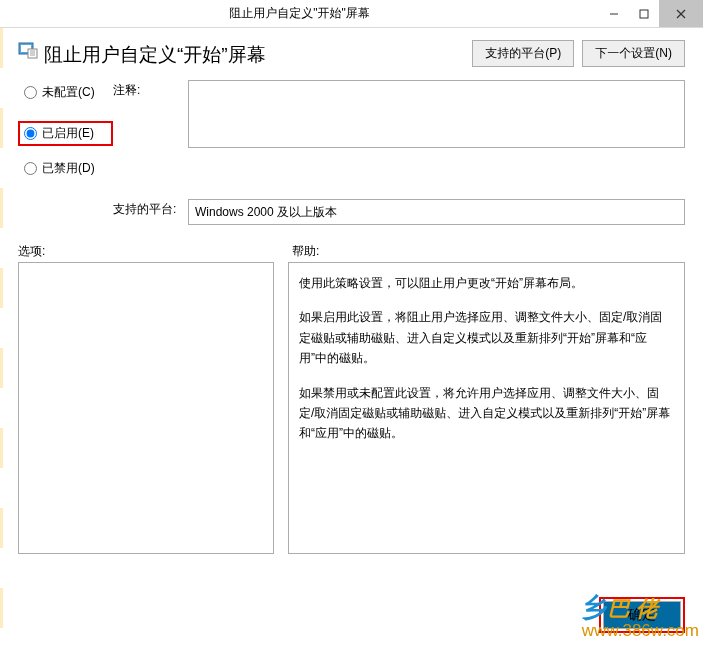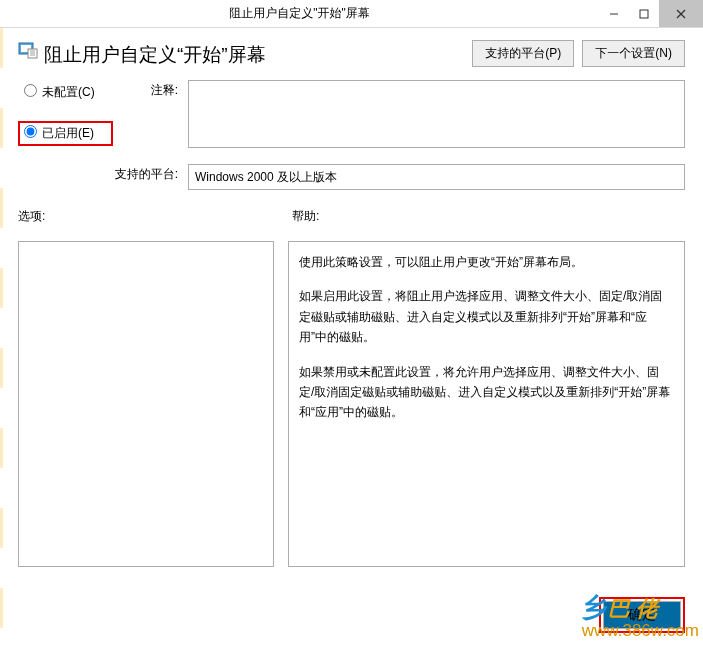--- a/index.html
+++ b/index.html
@@ -12,31 +12,31 @@
 .win-btn svg { width: 10px; height: 10px; }
 .content { padding: 12px 18px 0 18px; position: relative; height: calc(100% - 28px); }
 .header-row { display: flex; align-items: flex-start; margin-bottom: 8px; }
 .policy-icon { width: 20px; height: 20px; margin-right: 6px; flex-shrink: 0; }
 .policy-title { font-size: 19px; padding-top: 2px; flex: 1; }
 .nav-buttons { display: flex; gap: 8px; }
 .nav-btn { background: #efefef; border: 1px solid #acacac; padding: 4px 12px; font-size: 12px; cursor: pointer; min-width: 90px; font-family: inherit; }
 .radio-section { margin-top: 12px; }
 .radio-row { display: flex; align-items: flex-start; margin-bottom: 8px; }
 .radio-col { width: 95px; }
-.radio-item { display: flex; align-items: flex-start; margin-bottom: 10px; cursor: pointer; padding: 2px 4px; }
+.radio-item { display: flex; align-items: center; margin-bottom: 10px; cursor: pointer; padding: 2px 4px; }
 .radio-item input { margin-right: 5px; }
 .radio-item.highlighted { border: 2px solid #e60000; }
 .radio-item:not(.highlighted) { padding: 4px 6px; }
-.label-col { width: 75px; text-align: right; padding-right: 10px; padding-top: 2px; }
+.label-col { width: 75px; padding-right: 10px; padding-top: 2px; }
 .field-col { flex: 1; }
 .comment-box { width: 100%; height: 68px; border: 1px solid #acacac; background: #fff; resize: none; font-family: inherit; font-size: 12px; padding: 4px; }
 .platform-box { width: 100%; height: 26px; border: 1px solid #acacac; background: #fff; padding: 4px 6px; display: flex; align-items: center; text-align: center; }
 .mid-row { display: flex; margin-top: 18px; gap: 18px; }
 .mid-col { flex: 1; }
-.panels { display: flex; gap: 14px; margin-top: 16px; height: 326px; }
+.panels { display: flex; gap: 14px; margin-top: 2px; height: 292px; }
 .panel { border: 1px solid #acacac; background: #fff; padding: 10px; overflow: auto; }
 .panel.left { flex: 0 0 256px; }
 .panel.right { flex: 1; line-height: 1.7; }
 .panel.right p { margin-bottom: 14px; }
 .footer { position: absolute; bottom: 12px; right: 18px; display: flex; gap: 8px; align-items: center; }
 .ok-btn { background: #0369a1; border: 1px solid #acacac; padding: 4px 24px; font-size: 14px; cursor: pointer; font-family: inherit; }
 .ok-hl { border: 2px solid #e60000; padding: 2px; display: inline-block; }
 .watermark { position: absolute; bottom: 4px; right: 4px; pointer-events: none; margin-left: 21px; }
 .wm-top { font-weight: bold; }
 .wm-top .wm1 { color: #1a8fd4; font-size: 26px; }
@@ -102,20 +102,24 @@
         <textarea class="comment-box" style=""></textarea>
       </div>
     </div>
 
     <div class="radio-row" style="margin-top:-38px;">
       <div class="radio-col">
         <label class="radio-item highlighted">
           <input type="radio" name="state" checked="" style="">
             <span>已启用(E)</span>
         </label>
+        <label class="radio-item">
+          <input type="radio" name="state" style="">
+            <span>已禁用(D)</span>
+        </label>
       </div>
     </div>
 
     <div class="radio-row" style="margin-top:4px;">
       <div class="radio-col"></div>
       <div class="label-col">支持的平台:</div>
       <div class="field-col">
         <div class="platform-box">
           <span>Windows 2000 及以上版本</span>
         </div>

